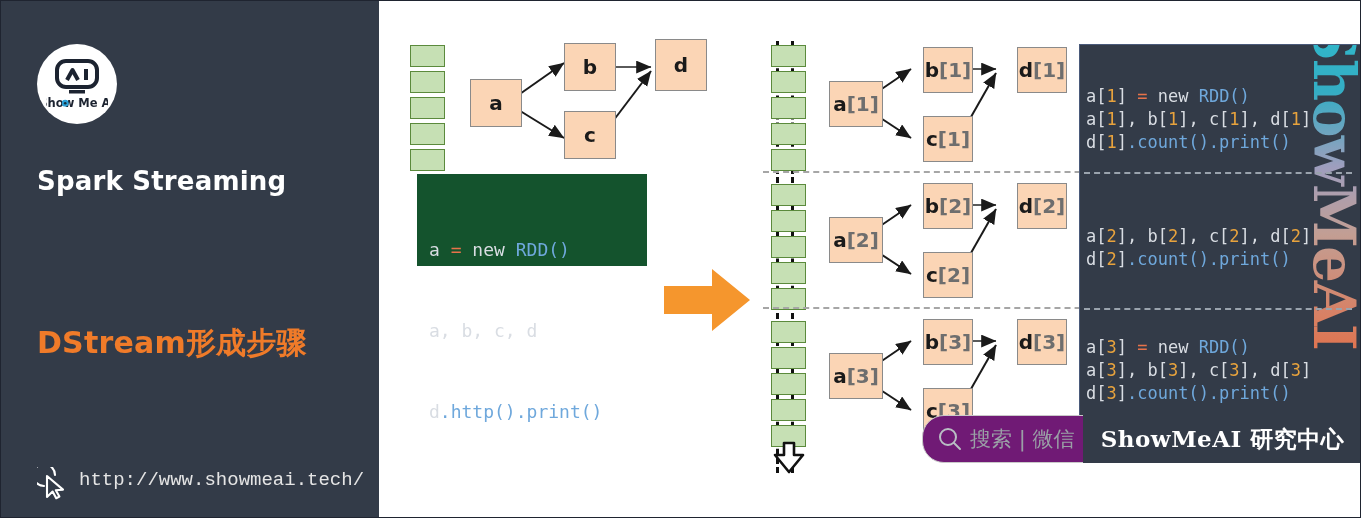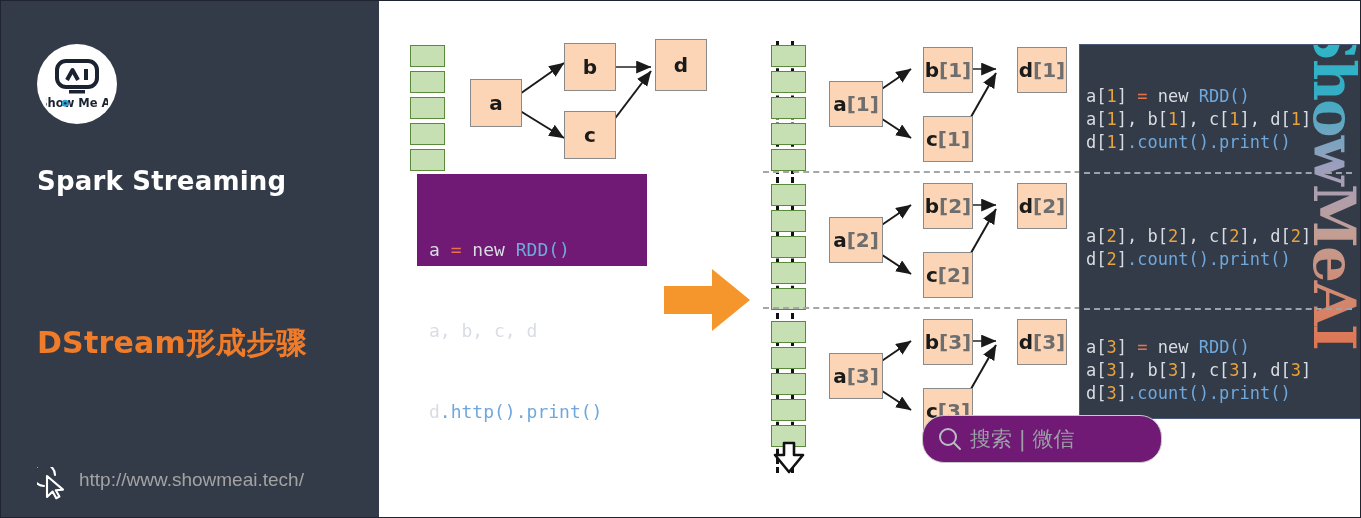--- a/index.html
+++ b/index.html
@@ -16,40 +16,40 @@
   .cover{position:absolute;left:0;top:0;width:378px;height:518px;background:#333b48;}
   .logo-circle{position:absolute;left:36px;top:43px;width:80px;height:80px;border-radius:50%;
                background:#fff;display:flex;flex-direction:column;align-items:center;justify-content:center;}
   .logo-svg{display:block;}
   .cover-title{position:absolute;left:36px;top:165px;width:320px;
                color:#ffffff;font-size:26px;font-weight:bold;letter-spacing:.2px;
                font-family:"DejaVu Sans","Liberation Sans",sans-serif;}
   .cover-sub{position:absolute;left:36px;top:322px;width:330px;
              color:#f07b29;font-size:30px;font-weight:bold;letter-spacing:.2px;
              font-family:"DejaVu Sans","Liberation Sans",sans-serif;}
-  .cover-url{position:absolute;left:78px;top:468px;color:#a3a3a3;font-size:19px;
-             font-family:Liberation Sans, sans-serif;white-space:nowrap;}
+  .cover-url{position:absolute;left:78px;top:468px;color:#e5e5e5;font-size:19px;
+             font-family:Liberation Mono, monospace;white-space:nowrap;}
   .cursor-icon{position:absolute;left:36px;top:466px;width:34px;height:34px;}
 
   
   .canvas{position:absolute;left:378px;top:0;width:983px;height:518px;background:#ffffff;}
 
   
   .gblock{position:absolute;width:35px;height:22px;background:#c6e0b4;border:1.6px solid #5b8a3c;box-sizing:border-box;}
   .gvline{position:absolute;border-left:3px dashed #111;}
 
   
   .node{position:absolute;background:#fbd5b5;border:1.4px solid #8a8a8a;box-sizing:border-box;
         display:flex;align-items:center;justify-content:center;
         font-family:"DejaVu Sans","Liberation Sans",sans-serif;font-weight:bold;
         color:#1a1a1a;font-size:20px;line-height:1;}
   .node .idx{color:#6e6e6e;font-weight:bold;}
 
   
-  .code{position:absolute;background:#701a75;box-sizing:border-box;
+  .code{position:absolute;background:#14532d;box-sizing:border-box;
         font-family:"DejaVu Sans Mono","Liberation Mono",monospace;
         white-space:pre;color:#d9dde3;}
   .code .ln{display:block;}
   .kw-eq{color:#e8734a;}
   .kw-cls{color:#6fa8dc;}
   .kw-fn{color:#6fa8dc;}
   .num{color:#e8a33d;}
   .plain{color:#d9dde3;}
 
   
@@ -277,14 +277,17 @@
   </div>
 
   <div class="searchbadge">
     <svg width="26" height="26" viewBox="0 0 26 26">
       <circle cx="11" cy="11" r="8" fill="none" stroke="#b9bec4" stroke-width="2"></circle>
       <line x1="17" y1="17" x2="23" y2="23" stroke="#b9bec4" stroke-width="2" stroke-linecap="round"></line>
     </svg>
     <span class="txt">搜索 | 微信</span>
   </div>
 
+  <div class="brandbadge">
+    <span class="txt">ShowMeAI 研究中心</span>
+  </div>
 
 </div>
 
 </body></html>

